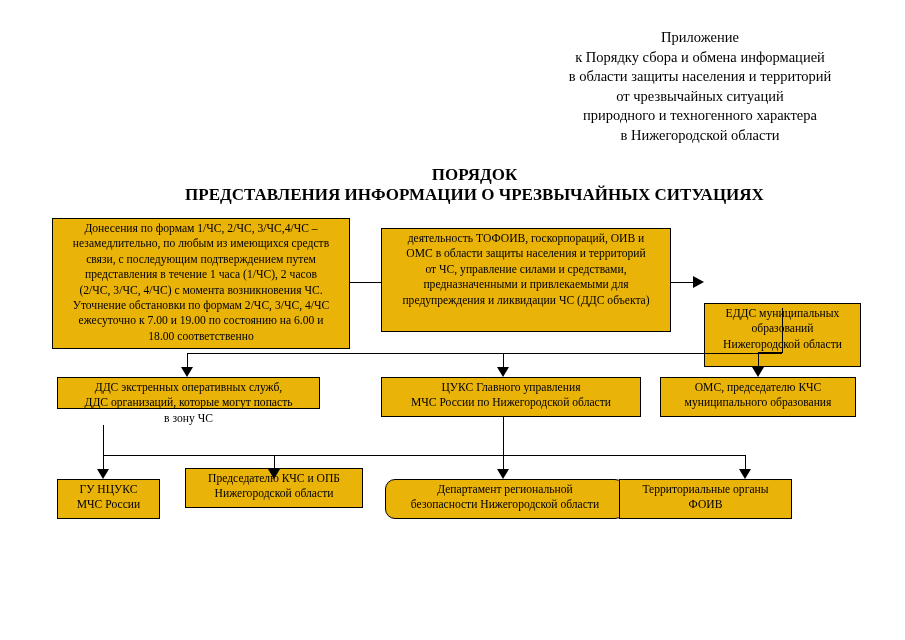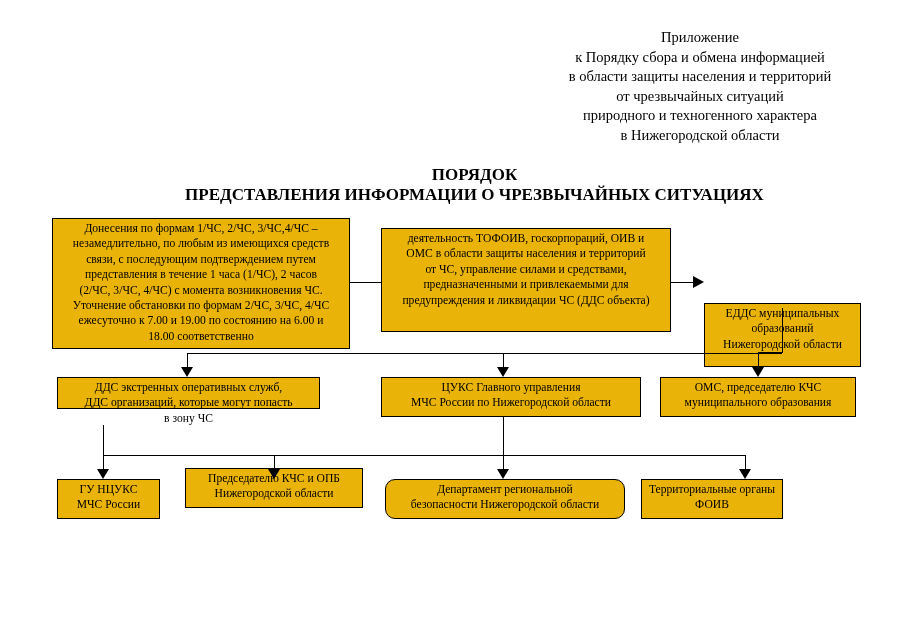--- a/index.html
+++ b/index.html
@@ -175,21 +175,21 @@
     </div>
   </div>
 
   <div class="box" style="left:385px; top:479px; width:240px; height:40px;border-radius:10px;">
     <div class="txt">
       <span>Департамент региональной</span>
       <span>безопасности Нижегородской области</span>
     </div>
   </div>
 
-  <div class="box" style="left:641px; top:479px; width:142px; height:40px;">
+  <div class="box" style="left:619px; top:479px; width:173px; height:40px;">
     <div class="txt">
       <span>Территориальные органы</span>
       <span>ФОИВ</span>
     </div>
   </div>
 
   <div class="hline" style="left:350px; top:282px; width:31px;"></div>
 
   <div class="hline" style="left:671px; top:282px; width:22px;"></div>
   <div class="arrow-right" style="left:693px; top:276px;"></div>

